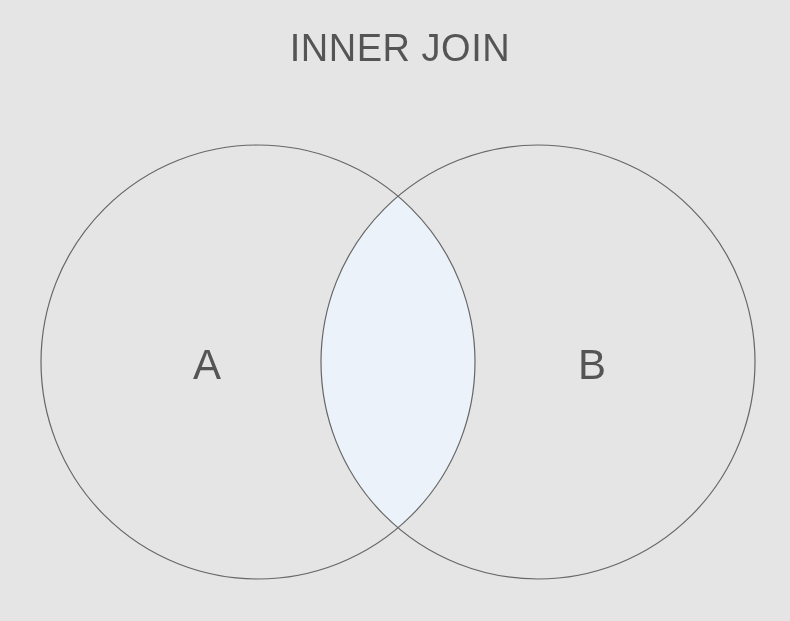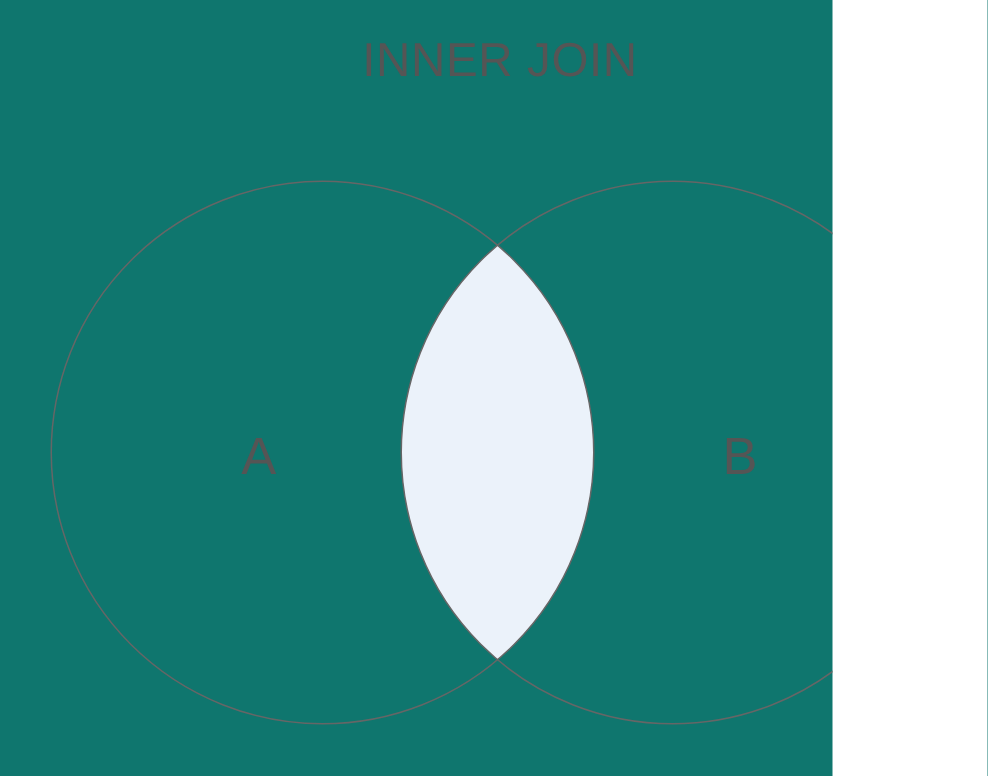--- a/index.html
+++ b/index.html
@@ -1,23 +1,23 @@
 <!DOCTYPE html>
 <html><head>
 <meta charset="utf-8">
 <style>
   html, body {
     margin: 0;
     padding: 0;
   }
   .canvas {
     position: relative;
-    width: 666px;
+    width: 790px;
     height: 621px;
-    background: #0f766e;
+    background: #e5e5e5;
     overflow: hidden;
     font-family: "Liberation Sans", "DejaVu Sans", sans-serif;
   }
   svg text {
     font-family: "Liberation Sans", "DejaVu Sans", sans-serif;
   }
   .diagram-title-text {
     font-size: 38px;
     letter-spacing: 0.5px;
   }

